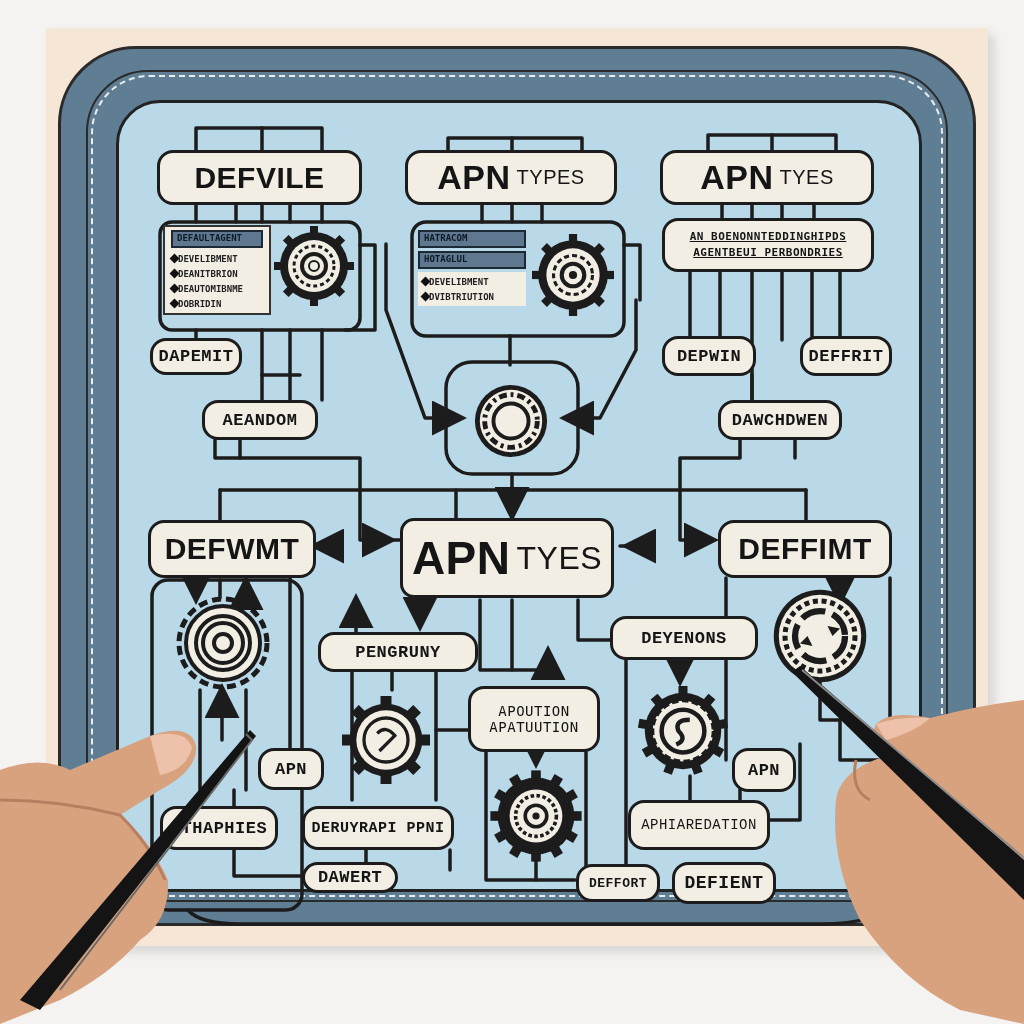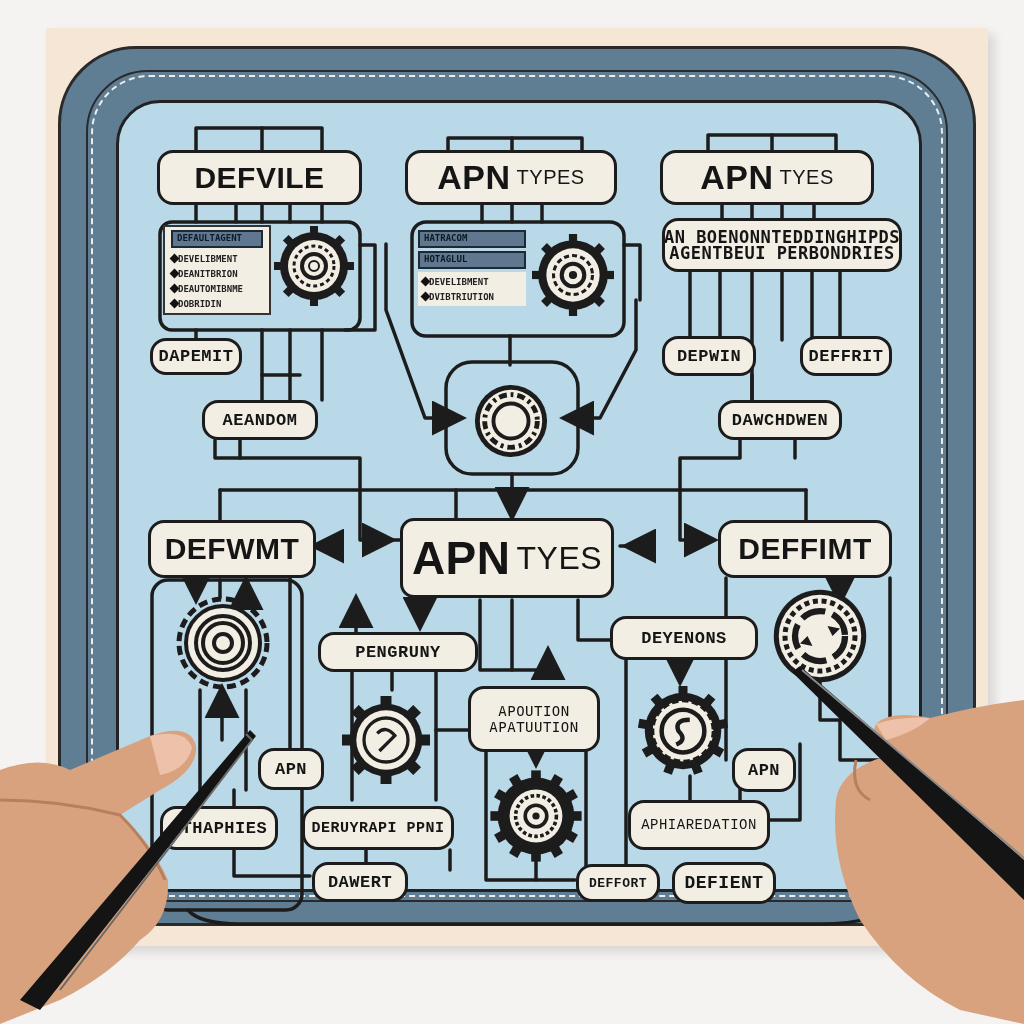--- a/index.html
+++ b/index.html
@@ -193,21 +193,21 @@
   <circle cx="40" cy="40" r="26" fill="#f3eee4"></circle>
     <circle cx="40" cy="40" r="19" fill="none" stroke="#1c1c1c" stroke-width="3" stroke-dasharray="5 3"></circle>
     <circle cx="40" cy="40" r="11" fill="none" stroke="#1c1c1c" stroke-width="4"></circle>
     <circle cx="40" cy="40" r="4" fill="#1c1c1c"></circle>
 </svg>
 
 <div class="box h1" style="left:660px;top:150px;width:214px;height:55px;">
   <span class="big">APN</span>
   <span class="small">TYES</span>
 </div>
-<div class="box h3" style="left:662px;top:218px;width:240px;height:54px;font-size:17px;font-weight:bold;">
+<div class="box h3" style="left:662px;top:218px;width:212px;height:54px;font-size:11px;font-weight:bold;text-decoration:underline;">
   <span>AN BOENONNTEDDINGHIPDS</span>
   <span>AGENTBEUI PERBONDRIES</span>
 </div>
 <div class="box h2" style="left:662px;top:336px;width:94px;height:40px;">
   <span>DEPWIN</span>
 </div>
 <div class="box h2" style="left:800px;top:336px;width:92px;height:40px;">
   <span>DEFFRIT</span>
 </div>
 <div class="box h2" style="left:718px;top:400px;width:124px;height:40px;">
@@ -289,21 +289,21 @@
       <rect x="36" y="2" width="8" height="10" transform="rotate(330 40 40)"></rect>
     </g>
   <circle cx="40" cy="40" r="22" fill="#f3eee4"></circle>
     <circle cx="40" cy="40" r="17" fill="none" stroke="#1c1c1c" stroke-width="3" stroke-dasharray="3 2"></circle>
     <circle cx="40" cy="40" r="9" fill="none" stroke="#1c1c1c" stroke-width="3"></circle>
     <circle cx="40" cy="40" r="3" fill="#1c1c1c"></circle>
 </svg>
 <div class="box h2" style="left:302px;top:806px;width:152px;height:44px;font-size:15px;">
   <span>DERUYRAPI PPNI</span>
 </div>
-<div class="box h2" style="left:312px;top:862px;width:96px;height:40px;">
+<div class="box h2" style="left:302px;top:862px;width:96px;height:31px;">
   <span>DAWERT</span>
 </div>
 
 <div class="box h2" style="left:610px;top:616px;width:148px;height:44px;">
   <span>DEYENONS</span>
 </div>
 <svg class="gear" style="left:638px;top:686px;" width="90" height="90" viewBox="0 0 80 80">
   <g fill="#1c1c1c">
       <circle cx="40" cy="40" r="34"></circle>
   <rect x="36" y="0" width="8" height="10"></rect>

